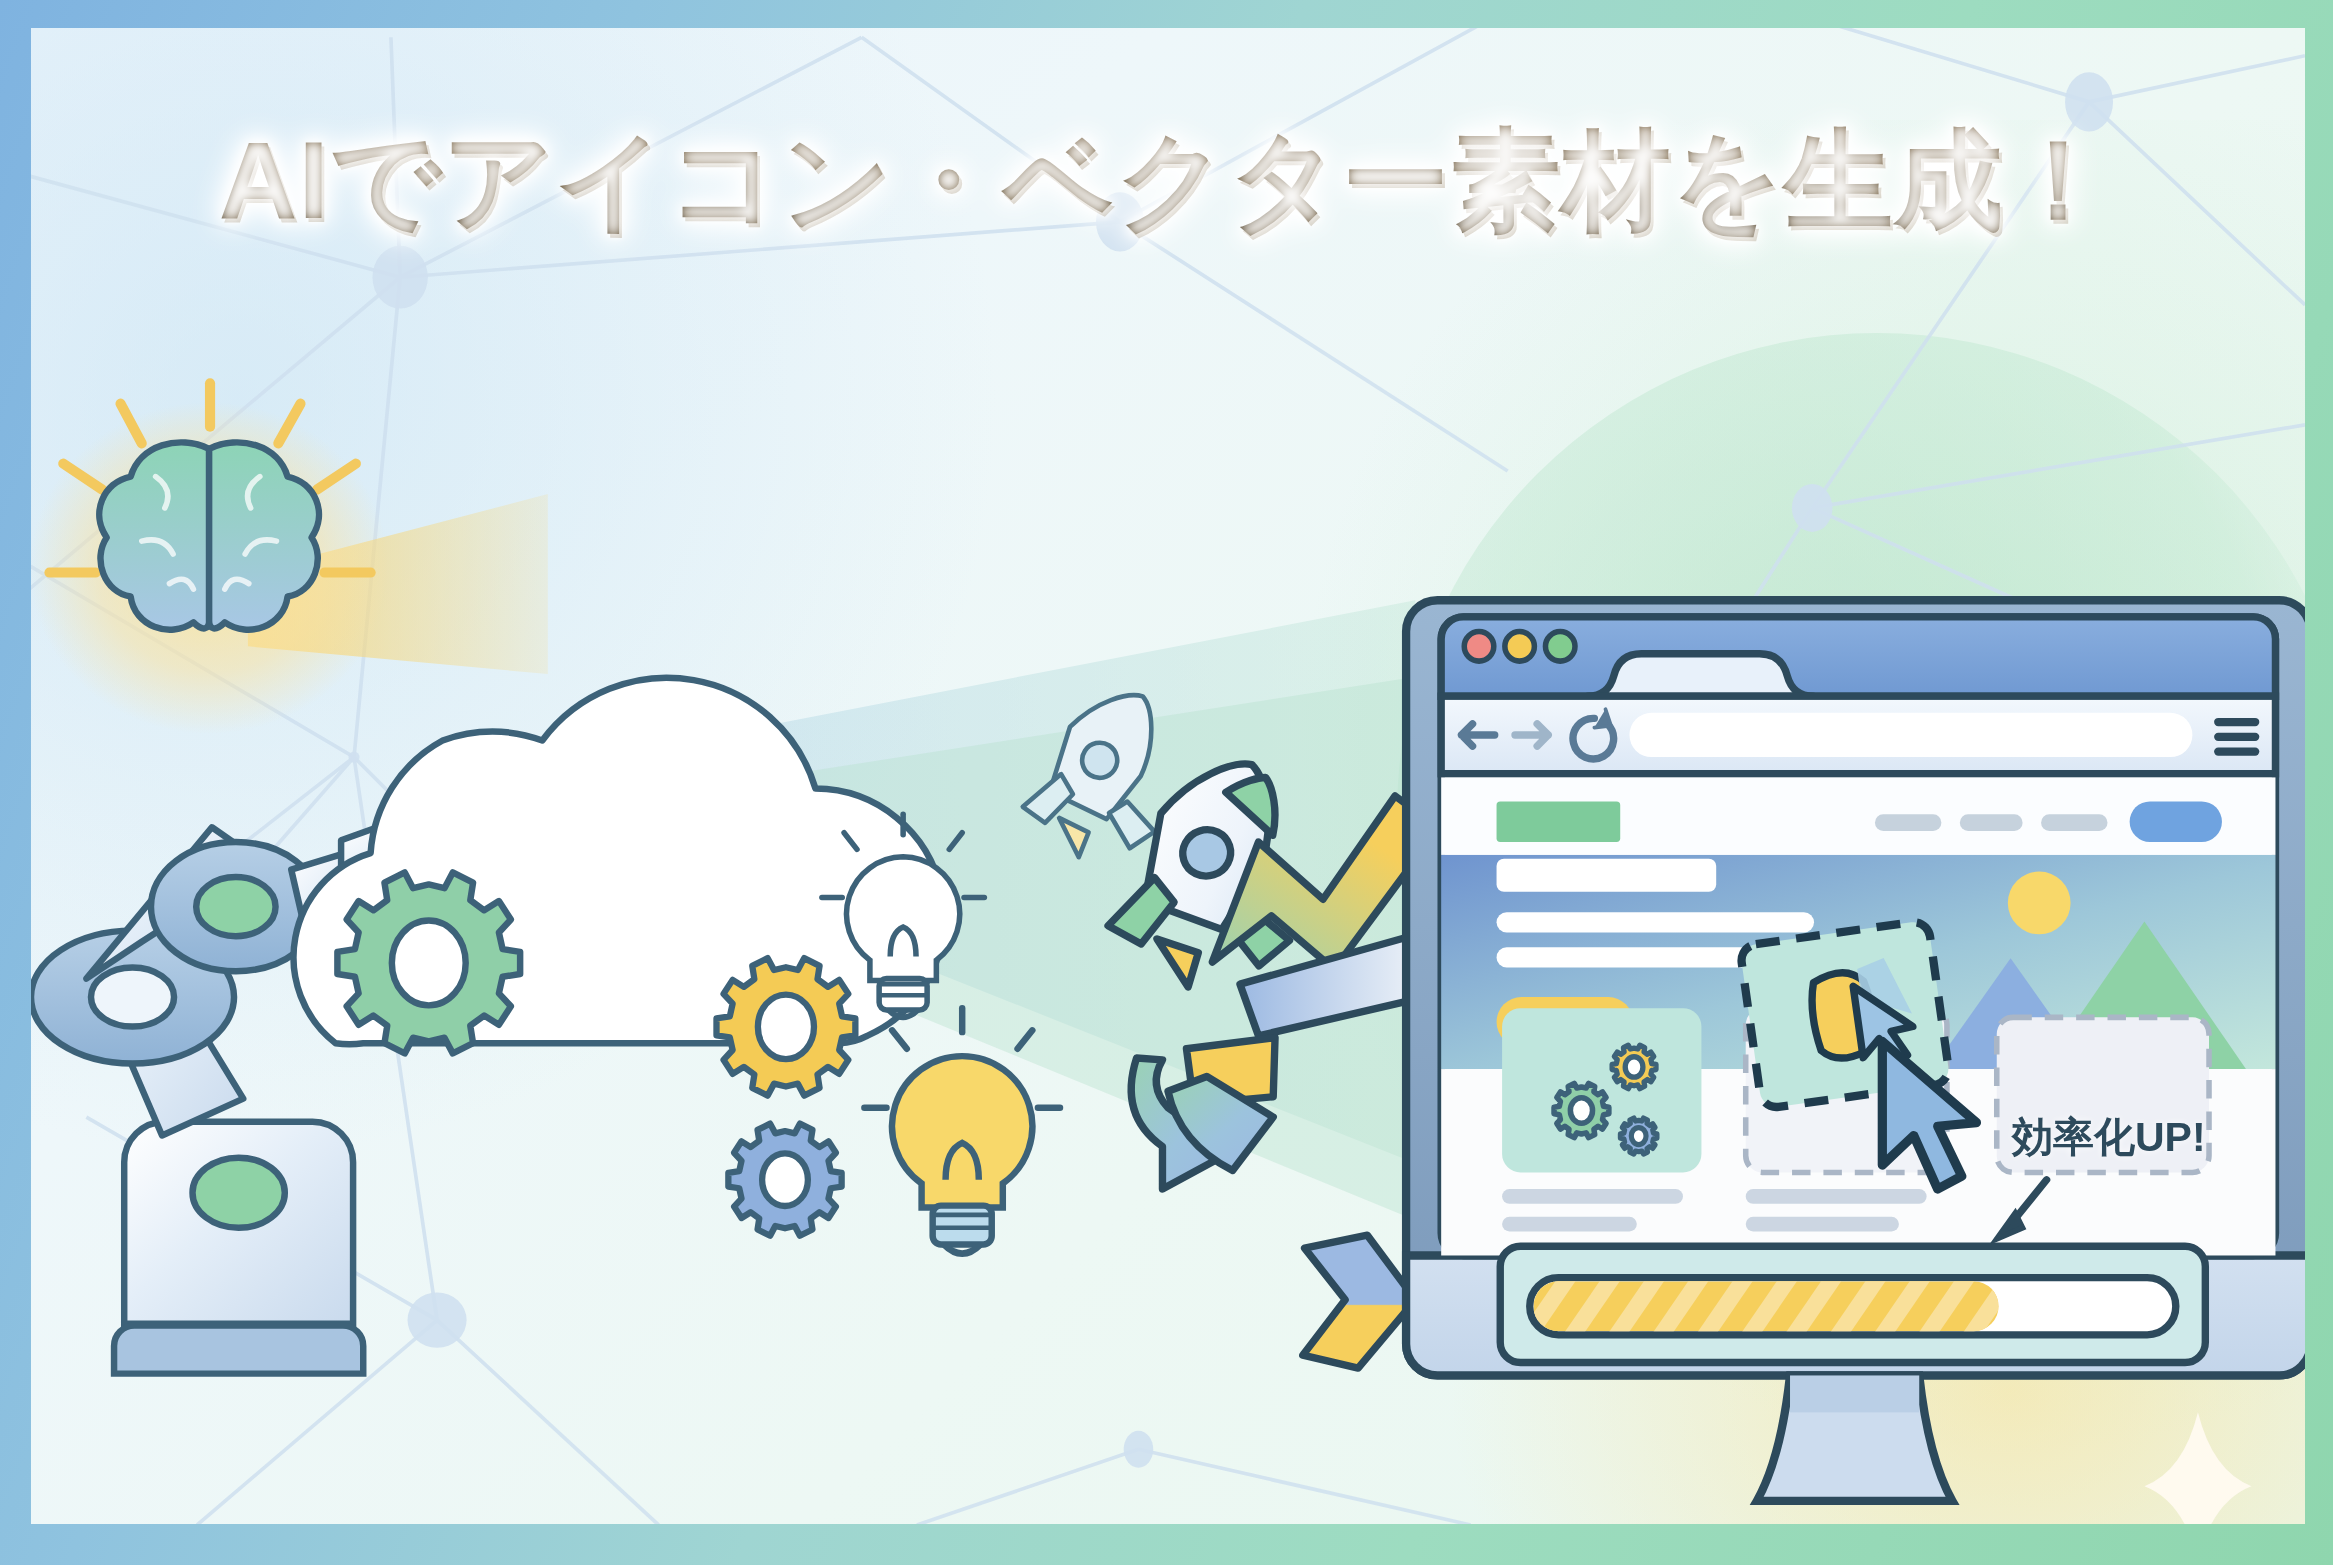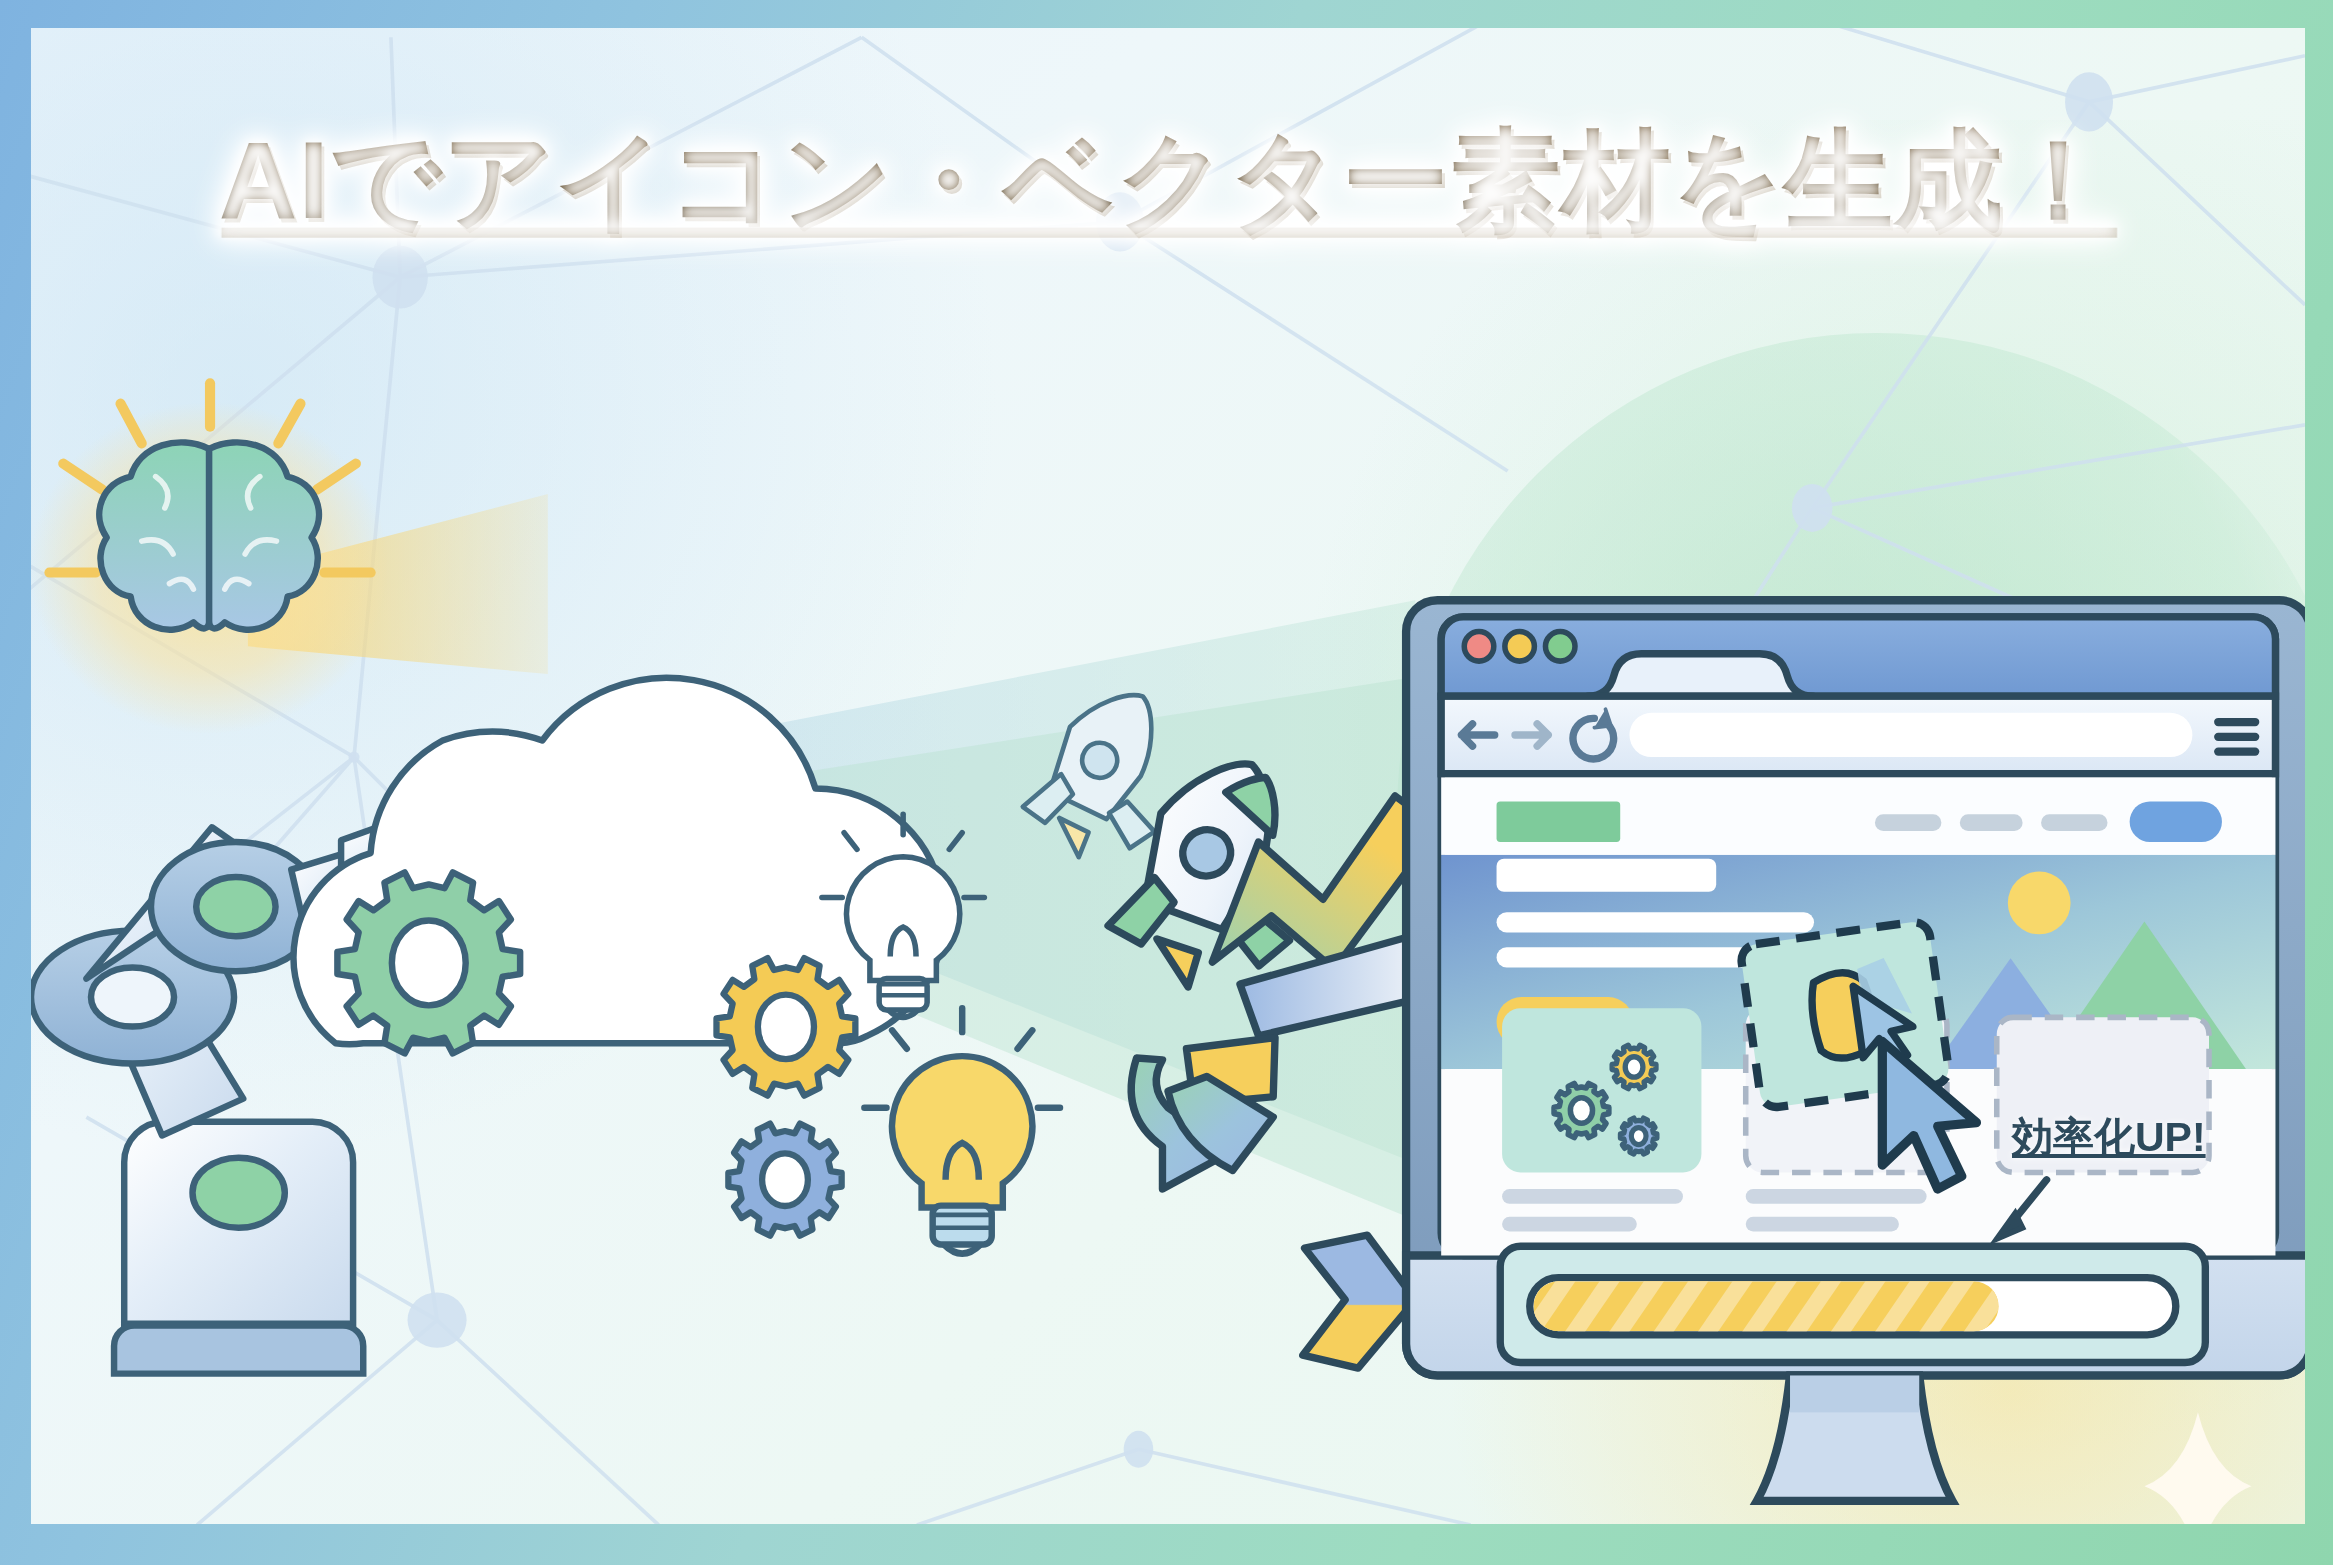--- a/index.html
+++ b/index.html
@@ -57,33 +57,31 @@
     text-shadow:
        0 0 11px rgba(255,255,255,.95),
        0 0 20px rgba(255,255,255,.85),
        2.8px 3.7px 0 rgba(120,92,52,.30);
     background:linear-gradient(180deg,#6e5330 0%,#54401f 55%,#3f3018 100%);
     -webkit-background-clip:text;
     background-clip:text;
     color:transparent;
     -webkit-text-fill-color:transparent;
     filter:drop-shadow(0 0 14.8px rgba(255,255,255,.9)) drop-shadow(1.8px 2.8px 0.9px rgba(255,255,255,.8));
-    text-decoration:underline;
   }
 
   
   .layer{position:absolute;left:0;top:0;}
 
   .bubble-label{
     position:absolute;
     font-size:41px;font-weight:bold;color:#2d4a5c;
     font-family:"Liberation Sans","DejaVu Sans",sans-serif;
     text-shadow:0 0 7.4px rgba(255,255,255,.9);
     white-space:nowrap;
-    text-decoration:underline;
   }
 </style>
 </head>
 <body>
 
 <div id="stage">
 
   <div class="frame"></div>
 
   <div class="board">

